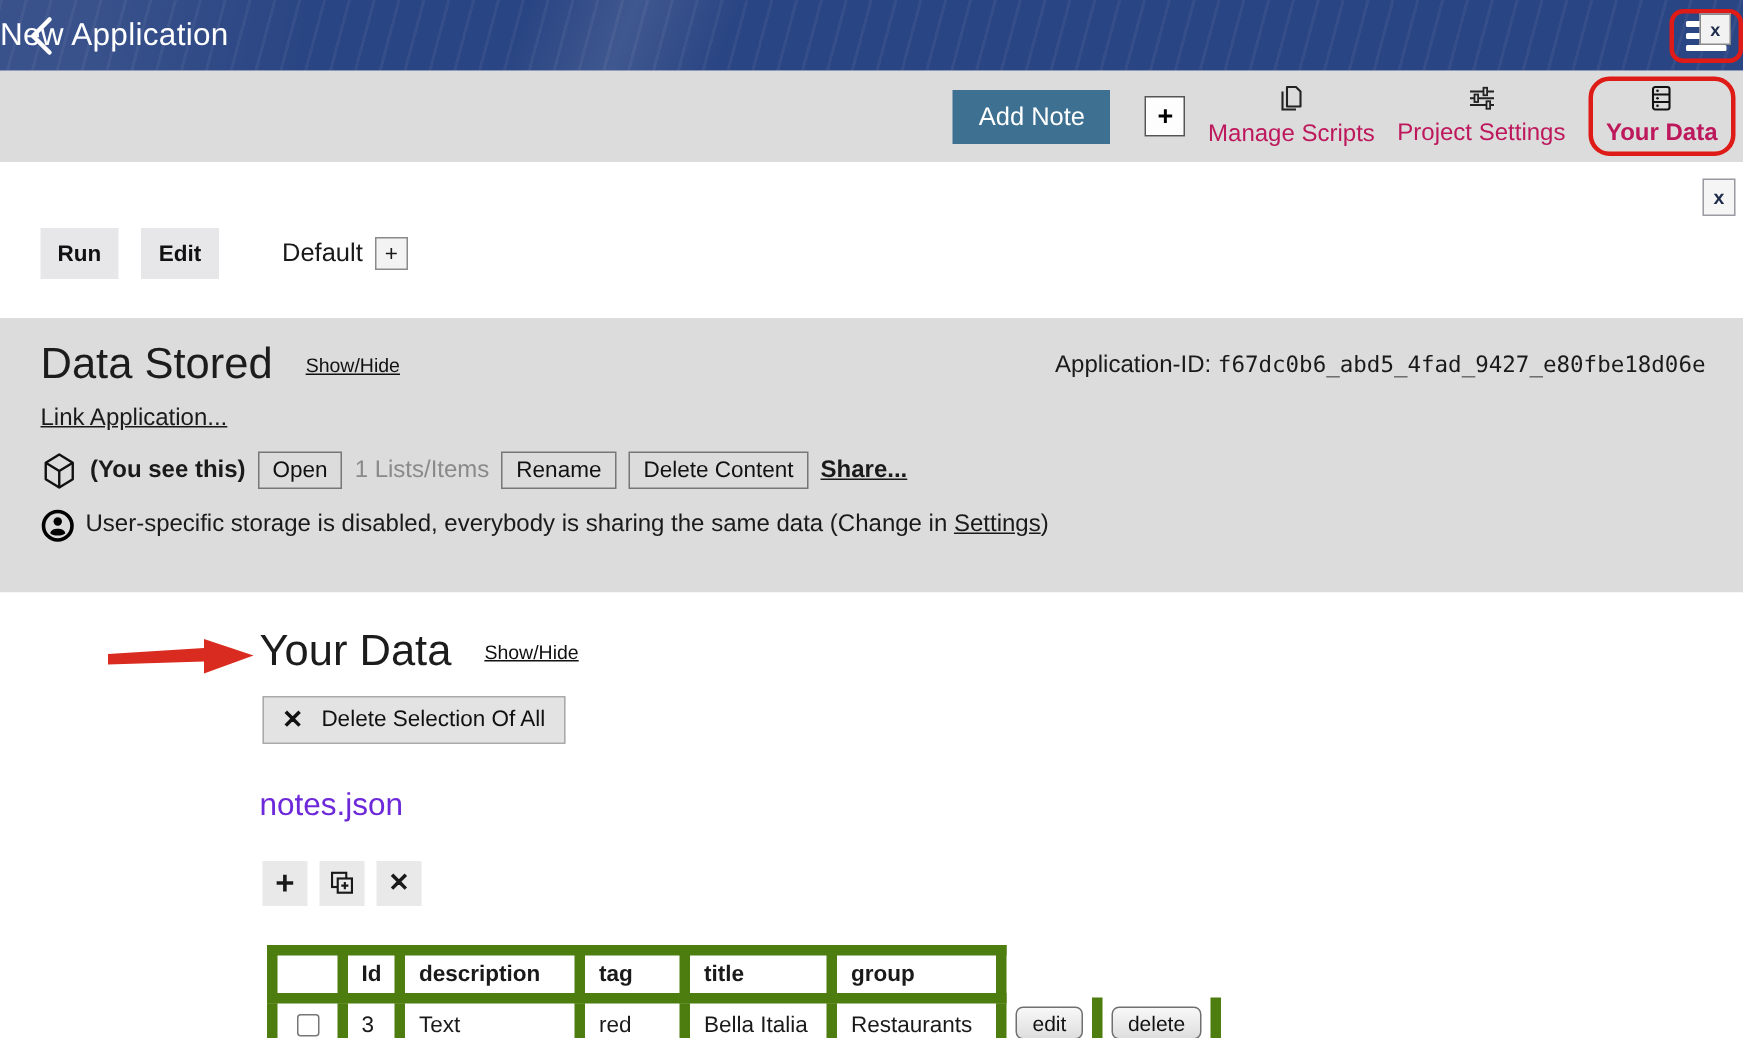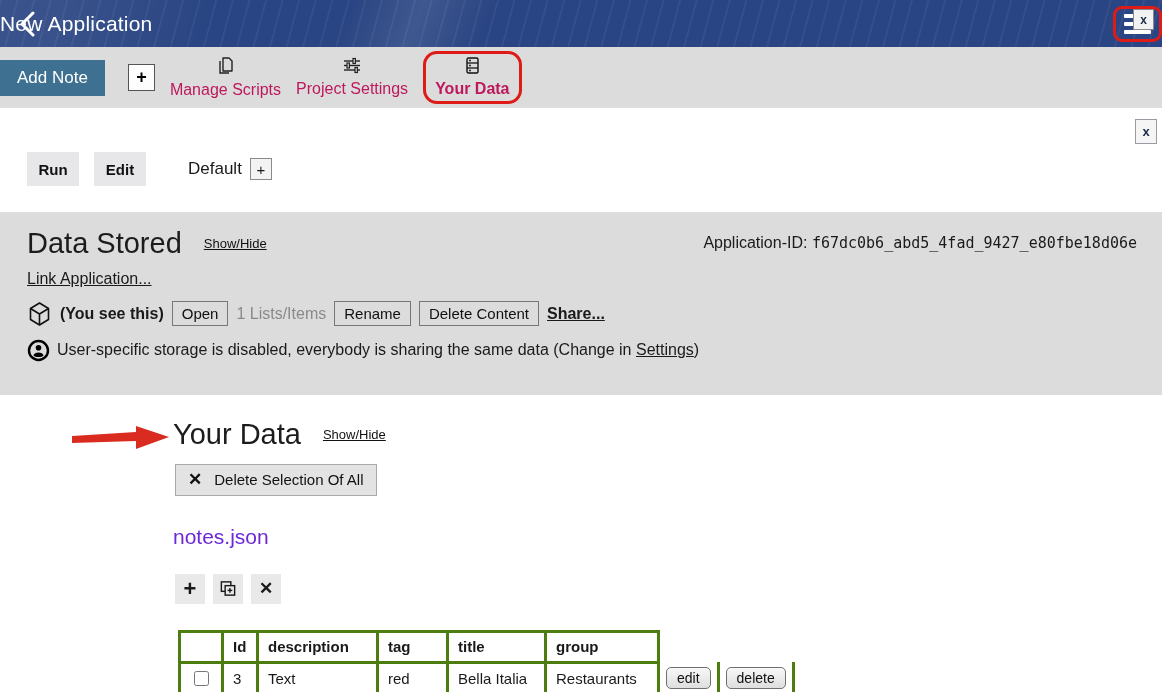--- a/index.html
+++ b/index.html
@@ -19,21 +19,21 @@
   .topbar-title{color:#fff;font-size:21px;letter-spacing:.2px;}
   .hamburger-wrap{margin-left:16px;border:3px solid #de1b17;border-radius:9px;
     padding:5px 8px;display:flex;flex-direction:column;gap:4px;cursor:pointer;}
   .hamburger-wrap .bar{width:27px;height:4px;background:#fff;border-radius:1px;}
   .win-close{position:absolute;right:8px;top:9px;width:21px;height:21px;background:#f2f2f2;
     border:1px solid #8a8a8a;font-size:12px;font-weight:bold;color:#1c2a4a;
     display:flex;align-items:center;justify-content:center;cursor:pointer;}
 
   
   .toolbar{height:61px;background:#dcdcdc;display:flex;align-items:center;
-    justify-content:flex-start;gap:15px;padding-right:19px;}
+    justify-content:flex-end;gap:15px;padding-right:5px;}
   .btn-teal{border:none;color:#fff;font-size:17px;padding:8px 17px;cursor:pointer;
     font-family:inherit;display:flex;align-items:center;gap:9px;}
   .add-note{background:#3e7191;}
   .notes{background:#2c5f80;}
   .plus-box{width:27px;height:27px;background:#fdfdfd;border:1px solid #555;
     font-size:18px;font-weight:bold;display:flex;align-items:center;justify-content:center;
     cursor:pointer;margin-left:8px;}
   .tool-link{display:flex;align-items:center;gap:6px;font-size:16px;color:#be185d;cursor:pointer;flex-direction:column;}
   .tool-link.bold{font-weight:bold;}
   .your-data-box{border:3px solid #de1b17;border-radius:14px;padding:3px 9px;}
@@ -79,21 +79,21 @@
     display:flex;align-items:center;gap:12px;cursor:pointer;}
   .delete-sel-btn .x-glyph{font-size:17px;font-weight:bold;}
   .file-name{font-size:21px;color:#6d28d9;margin:29px 0 0 173px;}
   .icon-row{display:flex;gap:8px;margin:25px 0 0 175px;}
   .icon-btn{width:30px;height:30px;background:#e9e9e9;border:none;display:flex;
     align-items:center;justify-content:center;cursor:pointer;font-size:22px;font-weight:bold;color:#191919;}
   .icon-btn.x{font-size:17px;}
 
   
   .data-table{border-collapse:collapse;margin:26px 0 0 178px;font-size:15px;}
-  .data-table th,.data-table td{border:3px solid #4d7c0f;padding:4px 9px;height:31px;}
+  .data-table th,.data-table td{border:7px solid #4d7c0f;padding:4px 9px;height:31px;}
   .data-table th{font-weight:bold;text-align:left;}
   .col-check{width:41px;text-align:center;}
   .col-id{width:35px;}
   .col-desc{width:120px;}
   .col-tag{width:70px;}
   .col-title{width:98px;}
   .col-group{width:113px;}
   .data-table th.no-border{border:none;}
   .data-table td.action-cell{border-top:none;padding:2px 6px;}
   .mini-btn{font-family:inherit;font-size:14px;color:#111;border:1px solid #707070;

